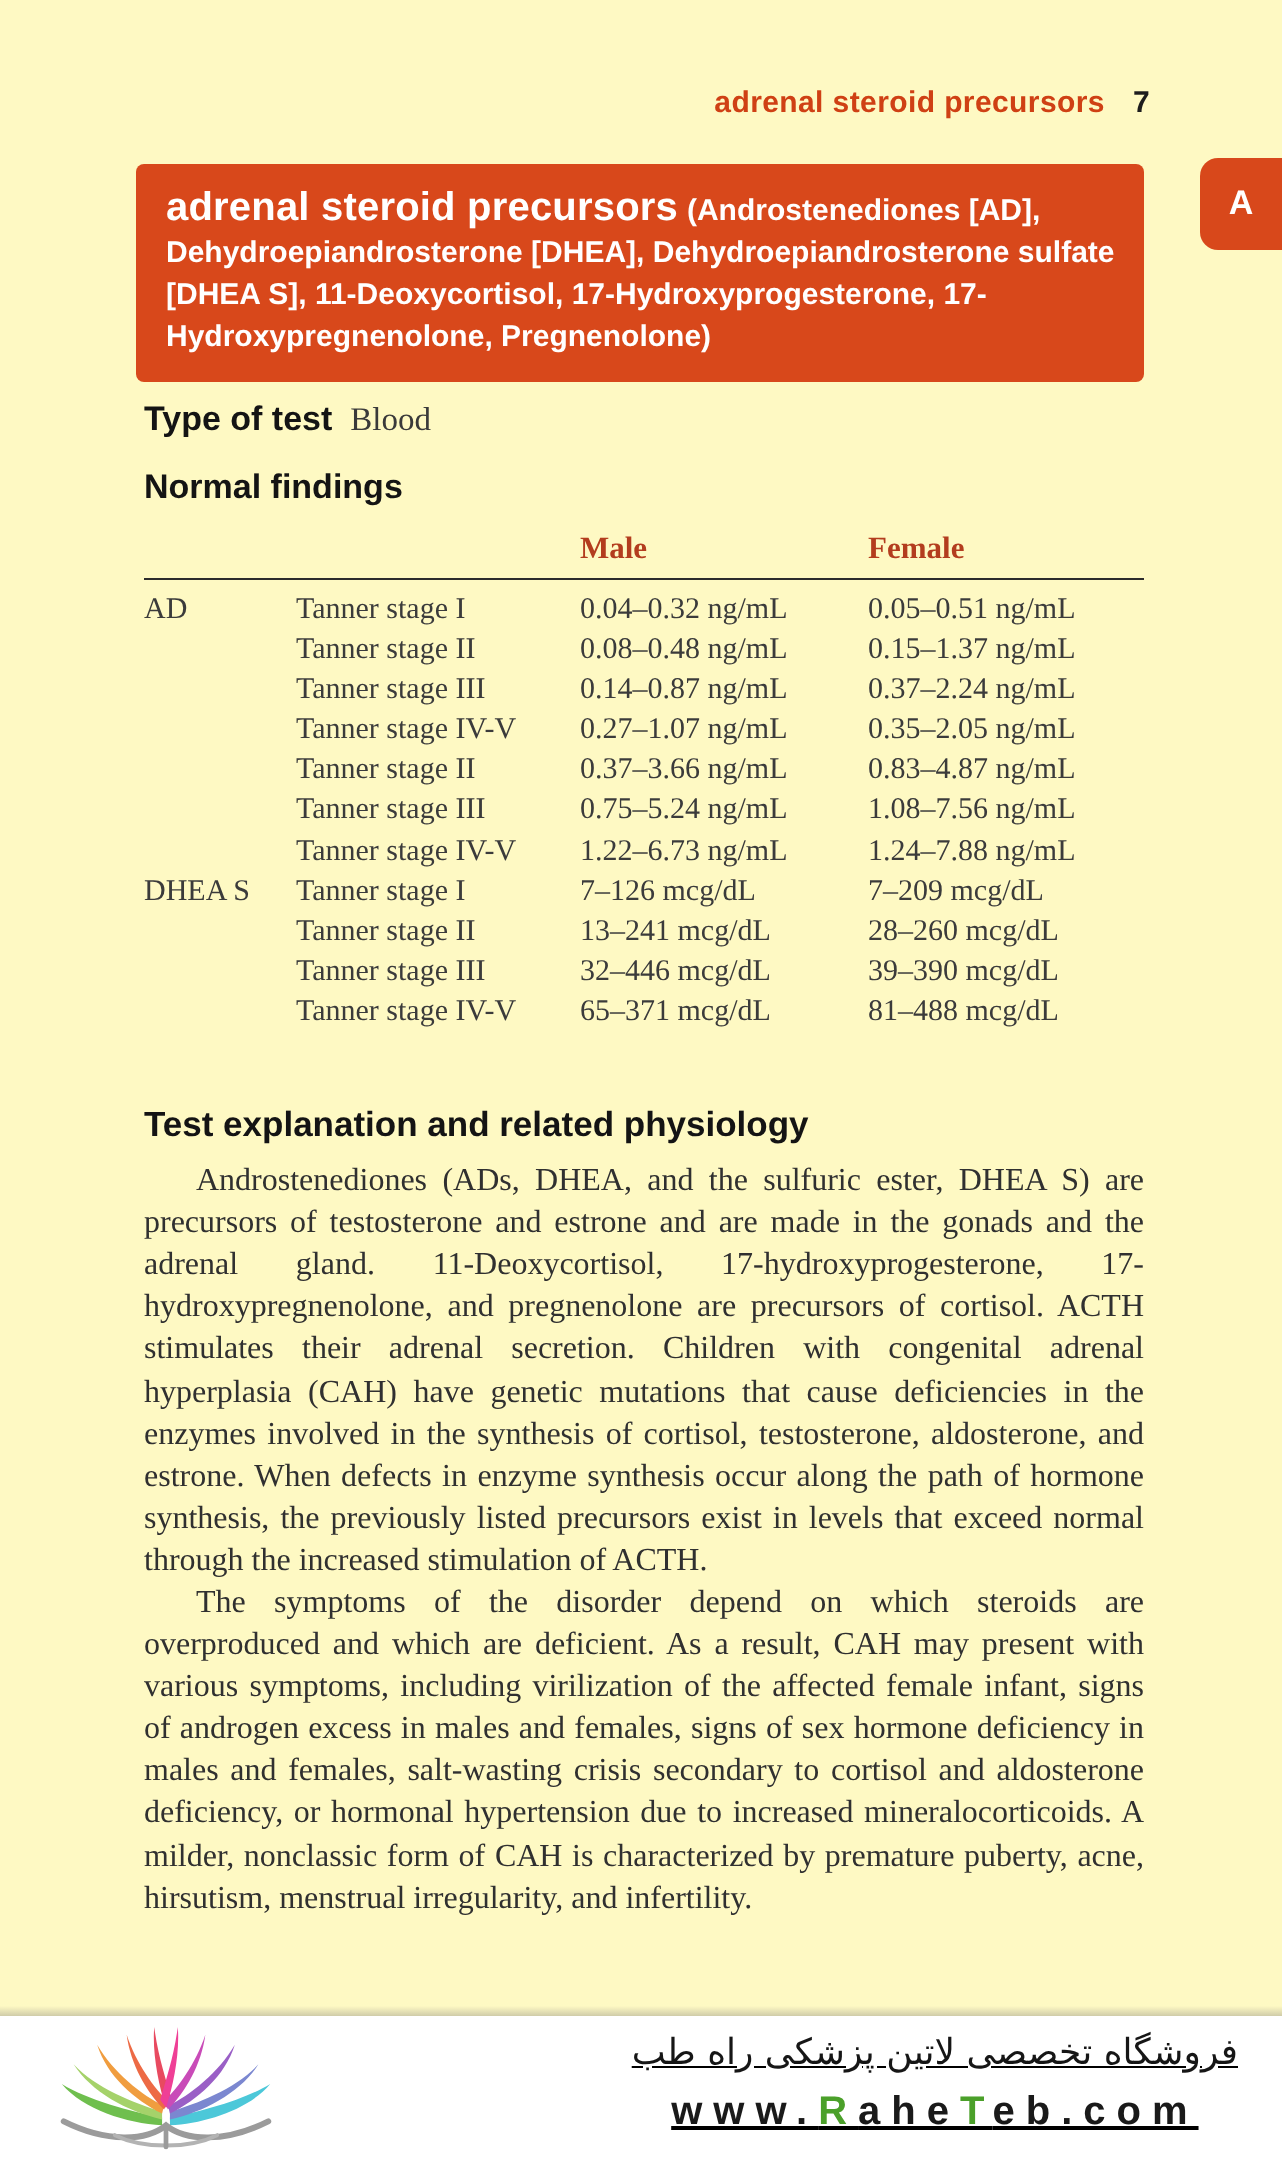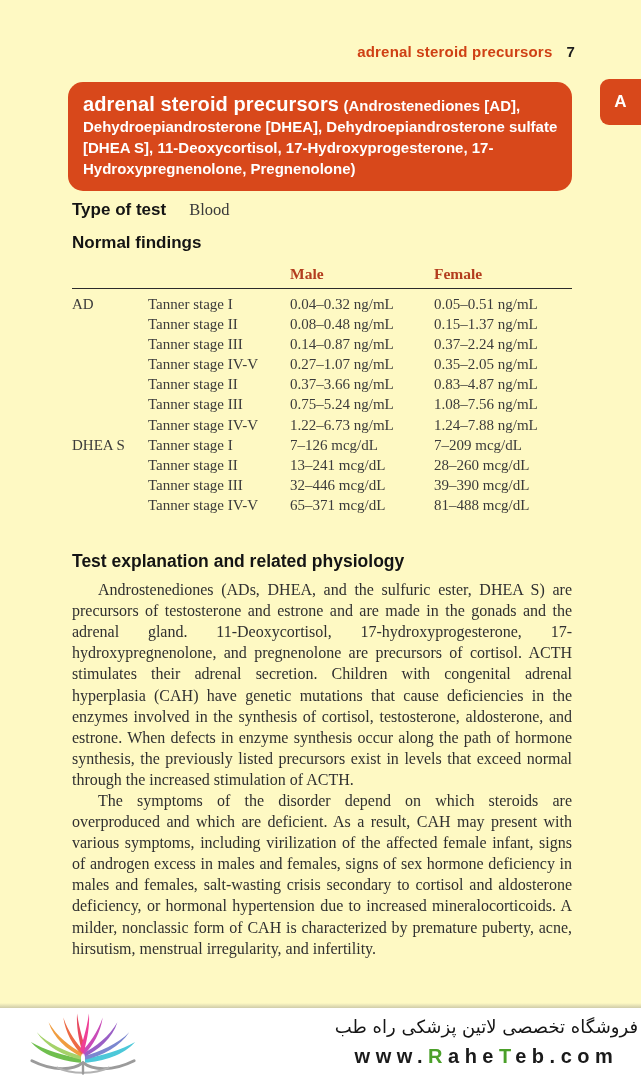--- a/index.html
+++ b/index.html
@@ -10,37 +10,37 @@
   
   .running-header{
     position:absolute;top:43px;left:0;right:66px;text-align:right;
     font-size:15px;font-weight:bold;letter-spacing:.2px;
   }
   .running-header .rh-title{color:#cf4014;}
   .running-header .rh-page{color:#1d1d1d;margin-left:14px;}
   
   .title-box{
     position:absolute;left:68px;top:82px;width:504px;box-sizing:border-box;
-    background:#d8481b;border-radius:15px;padding:9px 14px 12px 15px;
+    background:#d8481b;border-radius:4px;padding:9px 14px 12px 15px;
     color:#ffffff;line-height:1.3;
   }
   .title-main{font-size:20px;font-weight:bold;letter-spacing:.1px;}
   .title-sub{font-size:15px;font-weight:bold;}
   
   .side-tab{
     position:absolute;right:0;top:79px;width:41px;height:46px;
     background:#d8481b;border-radius:9px 0 0 9px;
     display:flex;align-items:center;justify-content:center;
     color:#fff;font-size:17px;font-weight:bold;
   }
   
   .content{position:absolute;left:72px;top:192px;width:500px;}
   .type-row{margin-top:6px;line-height:24px;white-space:nowrap;}
   .h-sans{font-size:17px;font-weight:bold;color:#141414;font-family:"Liberation Sans",sans-serif;}
-  .serif-val{font-family:"Liberation Serif",serif;font-size:16.5px;color:#3a3a3a;margin-left:23px;}
+  .serif-val{font-family:"Liberation Serif",serif;font-size:16.5px;color:#3a3a3a;margin-left:9px;}
   .normal-heading{margin:9px 0 8px;line-height:24px;}
   
   table.findings{
     width:500px;border-collapse:collapse;table-layout:fixed;
     font-family:"Liberation Serif",serif;font-size:15px;color:#3b3b3b;
   }
   table.findings col.c1{width:76px;} table.findings col.c2{width:142px;}
   table.findings col.c3{width:144px;} table.findings col.c4{width:138px;}
   table.findings th{
     text-align:left;font-size:15.5px;font-weight:bold;color:#b33d1e;
@@ -56,21 +56,21 @@
   }
   
   .footer{
     position:absolute;left:0;top:1008px;width:641px;height:72px;background:#ffffff;
   }
   .footer::before{
     content:"";position:absolute;left:0;top:-5px;width:641px;height:5px;
     background:linear-gradient(to bottom,rgba(120,120,120,0),rgba(120,120,120,.35));
   }
   .footer-logo{position:absolute;left:24px;top:2px;}
-  .footer-text{position:absolute;right:3px;top:6px;text-align:right;}
+  .footer-text{position:absolute;right:22px;top:6px;text-align:right;text-decoration:underline;}
   .store-name{
     direction:rtl;font-family:"DejaVu Sans",sans-serif;font-size:18px;color:#161616;
     line-height:26px;
   }
   .site-url{
     margin-top:2px;font-family:"Liberation Sans",sans-serif;font-size:20px;font-weight:bold;
     letter-spacing:5.5px;color:#1a1a1a;line-height:28px;text-align:center;
   }
   .site-url .green{color:#4ba02a;}
 </style>

